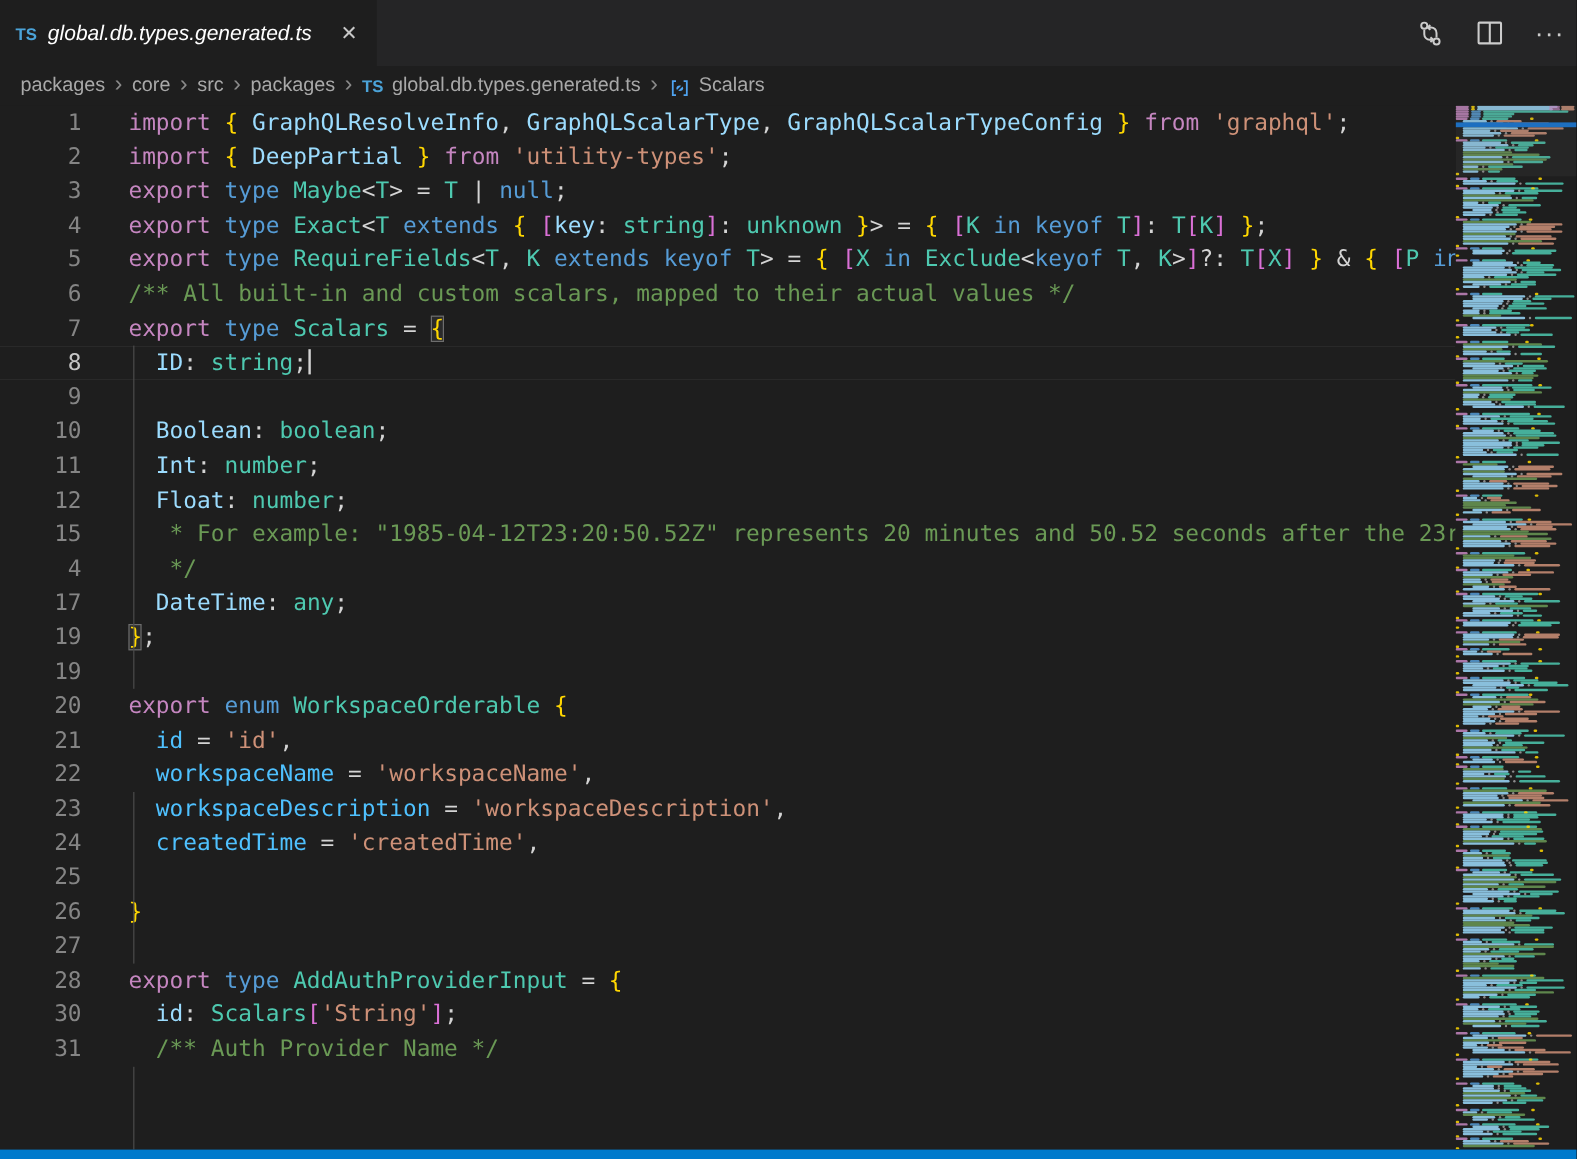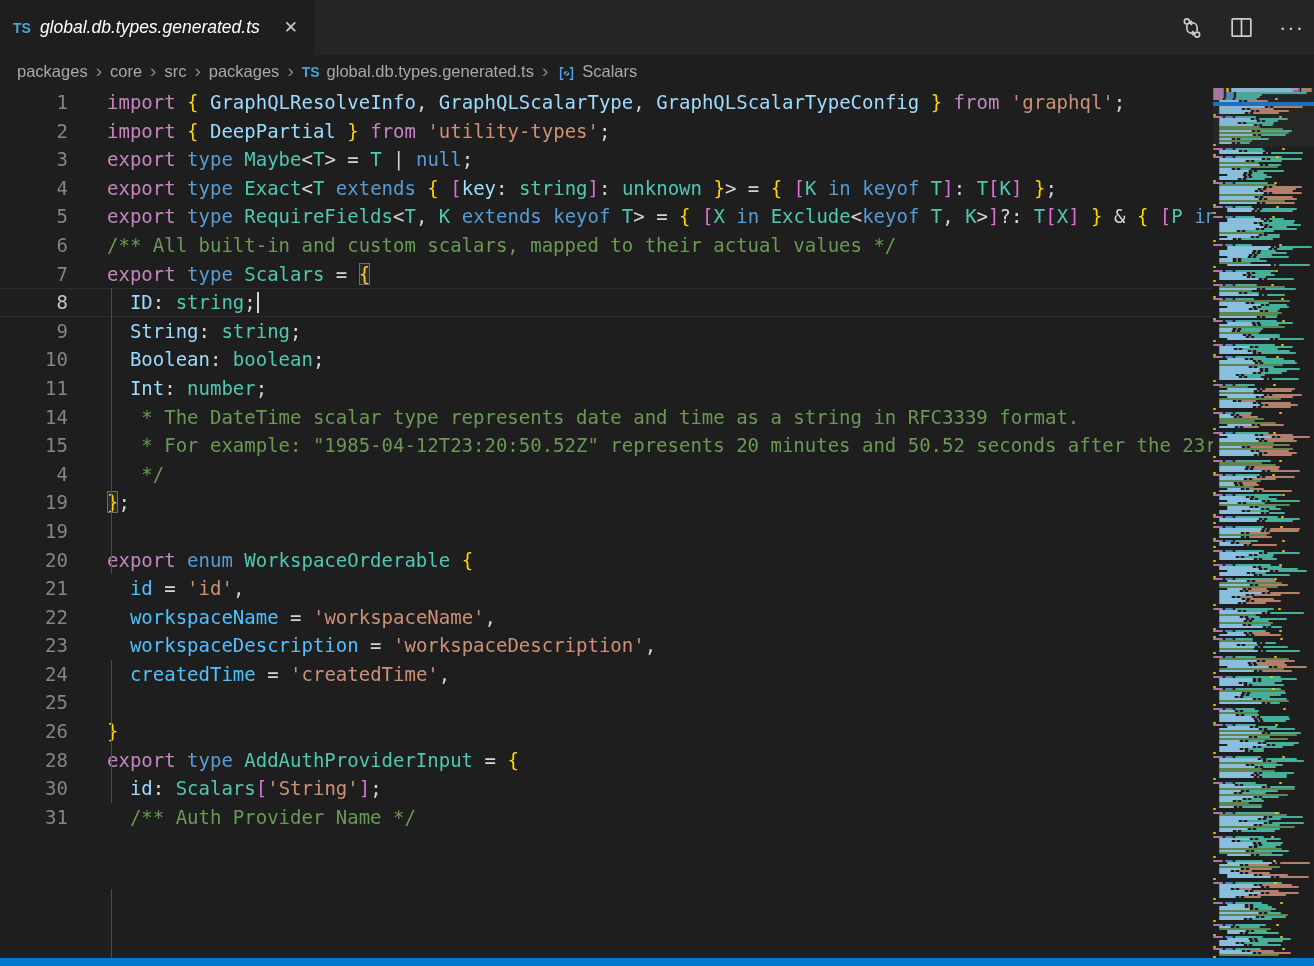--- a/index.html
+++ b/index.html
@@ -134,35 +134,37 @@
   <div class="editor">
     <div class="code-lines" id="code">
         <div class="line"><span class="num">1</span><span class="src"><span class="tok" style="color: rgb(197, 134, 192);">import </span><span class="tok" style="color: rgb(255, 215, 0);">{</span><span class="tok" style="color: rgb(212, 212, 212);"> </span><span class="tok" style="color: rgb(156, 220, 254);">GraphQLResolveInfo</span><span class="tok" style="color: rgb(212, 212, 212);">, </span><span class="tok" style="color: rgb(156, 220, 254);">GraphQLScalarType</span><span class="tok" style="color: rgb(212, 212, 212);">, </span><span class="tok" style="color: rgb(156, 220, 254);">GraphQLScalarTypeConfig</span><span class="tok" style="color: rgb(212, 212, 212);"> </span><span class="tok" style="color: rgb(255, 215, 0);">}</span><span class="tok" style="color: rgb(212, 212, 212);"> </span><span class="tok" style="color: rgb(197, 134, 192);">from </span><span class="tok" style="color: rgb(206, 145, 120);">'graphql'</span><span class="tok" style="color: rgb(212, 212, 212);">;</span></span></div>
         <div class="line"><span class="num">2</span><span class="src"><span class="tok" style="color: rgb(197, 134, 192);">import </span><span class="tok" style="color: rgb(255, 215, 0);">{</span><span class="tok" style="color: rgb(212, 212, 212);"> </span><span class="tok" style="color: rgb(156, 220, 254);">DeepPartial</span><span class="tok" style="color: rgb(212, 212, 212);"> </span><span class="tok" style="color: rgb(255, 215, 0);">}</span><span class="tok" style="color: rgb(212, 212, 212);"> </span><span class="tok" style="color: rgb(197, 134, 192);">from </span><span class="tok" style="color: rgb(206, 145, 120);">'utility-types'</span><span class="tok" style="color: rgb(212, 212, 212);">;</span></span></div>
         <div class="line"><span class="num">3</span><span class="src"><span class="tok" style="color: rgb(197, 134, 192);">export </span><span class="tok" style="color: rgb(86, 156, 214);">type </span><span class="tok" style="color: rgb(78, 201, 176);">Maybe</span><span class="tok" style="color: rgb(212, 212, 212);">&lt;</span><span class="tok" style="color: rgb(78, 201, 176);">T</span><span class="tok" style="color: rgb(212, 212, 212);">&gt; = </span><span class="tok" style="color: rgb(78, 201, 176);">T</span><span class="tok" style="color: rgb(212, 212, 212);"> | </span><span class="tok" style="color: rgb(86, 156, 214);">null</span><span class="tok" style="color: rgb(212, 212, 212);">;</span></span></div>
         <div class="line"><span class="num">4</span><span class="src"><span class="tok" style="color: rgb(197, 134, 192);">export </span><span class="tok" style="color: rgb(86, 156, 214);">type </span><span class="tok" style="color: rgb(78, 201, 176);">Exact</span><span class="tok" style="color: rgb(212, 212, 212);">&lt;</span><span class="tok" style="color: rgb(78, 201, 176);">T </span><span class="tok" style="color: rgb(86, 156, 214);">extends </span><span class="tok" style="color: rgb(255, 215, 0);">{</span><span class="tok" style="color: rgb(212, 212, 212);"> </span><span class="tok" style="color: rgb(218, 112, 214);">[</span><span class="tok" style="color: rgb(156, 220, 254);">key</span><span class="tok" style="color: rgb(212, 212, 212);">: </span><span class="tok" style="color: rgb(78, 201, 176);">string</span><span class="tok" style="color: rgb(218, 112, 214);">]</span><span class="tok" style="color: rgb(212, 212, 212);">: </span><span class="tok" style="color: rgb(78, 201, 176);">unknown </span><span class="tok" style="color: rgb(255, 215, 0);">}</span><span class="tok" style="color: rgb(212, 212, 212);">&gt; = </span><span class="tok" style="color: rgb(255, 215, 0);">{</span><span class="tok" style="color: rgb(212, 212, 212);"> </span><span class="tok" style="color: rgb(218, 112, 214);">[</span><span class="tok" style="color: rgb(78, 201, 176);">K </span><span class="tok" style="color: rgb(86, 156, 214);">in </span><span class="tok" style="color: rgb(86, 156, 214);">keyof </span><span class="tok" style="color: rgb(78, 201, 176);">T</span><span class="tok" style="color: rgb(218, 112, 214);">]</span><span class="tok" style="color: rgb(212, 212, 212);">: </span><span class="tok" style="color: rgb(78, 201, 176);">T</span><span class="tok" style="color: rgb(218, 112, 214);">[</span><span class="tok" style="color: rgb(78, 201, 176);">K</span><span class="tok" style="color: rgb(218, 112, 214);">]</span><span class="tok" style="color: rgb(212, 212, 212);"> </span><span class="tok" style="color: rgb(255, 215, 0);">}</span><span class="tok" style="color: rgb(212, 212, 212);">;</span></span></div>
         <div class="line"><span class="num">5</span><span class="src"><span class="tok" style="color: rgb(197, 134, 192);">export </span><span class="tok" style="color: rgb(86, 156, 214);">type </span><span class="tok" style="color: rgb(78, 201, 176);">RequireFields</span><span class="tok" style="color: rgb(212, 212, 212);">&lt;</span><span class="tok" style="color: rgb(78, 201, 176);">T</span><span class="tok" style="color: rgb(212, 212, 212);">, </span><span class="tok" style="color: rgb(78, 201, 176);">K </span><span class="tok" style="color: rgb(86, 156, 214);">extends </span><span class="tok" style="color: rgb(86, 156, 214);">keyof </span><span class="tok" style="color: rgb(78, 201, 176);">T</span><span class="tok" style="color: rgb(212, 212, 212);">&gt; = </span><span class="tok" style="color: rgb(255, 215, 0);">{</span><span class="tok" style="color: rgb(212, 212, 212);"> </span><span class="tok" style="color: rgb(218, 112, 214);">[</span><span class="tok" style="color: rgb(78, 201, 176);">X </span><span class="tok" style="color: rgb(86, 156, 214);">in </span><span class="tok" style="color: rgb(78, 201, 176);">Exclude</span><span class="tok" style="color: rgb(212, 212, 212);">&lt;</span><span class="tok" style="color: rgb(86, 156, 214);">keyof </span><span class="tok" style="color: rgb(78, 201, 176);">T</span><span class="tok" style="color: rgb(212, 212, 212);">, </span><span class="tok" style="color: rgb(78, 201, 176);">K</span><span class="tok" style="color: rgb(212, 212, 212);">&gt;</span><span class="tok" style="color: rgb(218, 112, 214);">]</span><span class="tok" style="color: rgb(212, 212, 212);">?: </span><span class="tok" style="color: rgb(78, 201, 176);">T</span><span class="tok" style="color: rgb(218, 112, 214);">[</span><span class="tok" style="color: rgb(78, 201, 176);">X</span><span class="tok" style="color: rgb(218, 112, 214);">]</span><span class="tok" style="color: rgb(212, 212, 212);"> </span><span class="tok" style="color: rgb(255, 215, 0);">}</span><span class="tok" style="color: rgb(212, 212, 212);"> &amp; </span><span class="tok" style="color: rgb(255, 215, 0);">{</span><span class="tok" style="color: rgb(212, 212, 212);"> </span><span class="tok" style="color: rgb(218, 112, 214);">[</span><span class="tok" style="color: rgb(78, 201, 176);">P </span><span class="tok" style="color: rgb(86, 156, 214);">in </span></span></div>
         <div class="line"><span class="num">6</span><span class="src"><span class="tok" style="color: rgb(106, 153, 85);">/** All built-in and custom scalars, mapped to their actual values */</span></span></div>
         <div class="line"><span class="num">7</span><span class="src"><span class="tok" style="color: rgb(197, 134, 192);">export </span><span class="tok" style="color: rgb(86, 156, 214);">type </span><span class="tok" style="color: rgb(78, 201, 176);">Scalars</span><span class="tok" style="color: rgb(212, 212, 212);"> = </span><span class="tok match" style="color: rgb(255, 215, 0);">{</span></span></div>
         <div class="line current"><span class="num">8</span><span class="src"><span class="tok" style="color: rgb(212, 212, 212);">  </span><span class="tok" style="color: rgb(156, 220, 254);">ID</span><span class="tok" style="color: rgb(212, 212, 212);">: </span><span class="tok" style="color: rgb(78, 201, 176);">string</span><span class="tok" style="color: rgb(212, 212, 212);">;</span><span class="cursor"></span></span></div>
-        <div class="line"><span class="num">9</span><span class="src"><span class="tok" style="color: rgb(212, 212, 212);">  </span><span class="tok" style="color: rgb(156, 220, 254);">String</span><span class="tok" style="color: rgb(212, 212, 212);">: </span><span class="tok" style="color: rgb(78, 201, 176);">string</span><span class="tok" style="color: rgb(212, 212, 212);">;</span></span></div>
+        <div class="line"><span class="num">9</span></div>
         <div class="line"><span class="num">10</span><span class="src"><span class="tok" style="color: rgb(212, 212, 212);">  </span><span class="tok" style="color: rgb(156, 220, 254);">Boolean</span><span class="tok" style="color: rgb(212, 212, 212);">: </span><span class="tok" style="color: rgb(78, 201, 176);">boolean</span><span class="tok" style="color: rgb(212, 212, 212);">;</span></span></div>
         <div class="line"><span class="num">11</span><span class="src"><span class="tok" style="color: rgb(212, 212, 212);">  </span><span class="tok" style="color: rgb(156, 220, 254);">Int</span><span class="tok" style="color: rgb(212, 212, 212);">: </span><span class="tok" style="color: rgb(78, 201, 176);">number</span><span class="tok" style="color: rgb(212, 212, 212);">;</span></span></div>
-        <div class="line"><span class="num">14</span><span class="src"><span class="tok" style="color: rgb(106, 153, 85);">   * The DateTime scalar type represents date and time as a string in RFC3339 format.</span></span></div>
+        <div class="line"><span class="num">12</span><span class="src"><span class="tok" style="color: rgb(212, 212, 212);">  </span><span class="tok" style="color: rgb(156, 220, 254);">Float</span><span class="tok" style="color: rgb(212, 212, 212);">: </span><span class="tok" style="color: rgb(78, 201, 176);">number</span><span class="tok" style="color: rgb(212, 212, 212);">;</span></span></div>
         <div class="line"><span class="num">15</span><span class="src"><span class="tok" style="color: rgb(106, 153, 85);">   * For example: "1985-04-12T23:20:50.52Z" represents 20 minutes and 50.52 seconds after the 23rd hour of April 12th, 1985 in UTC.</span></span></div>
         <div class="line"><span class="num">4</span><span class="src"><span class="tok" style="color: rgb(106, 153, 85);">   */</span></span></div>
+        <div class="line"><span class="num">17</span><span class="src"><span class="tok" style="color: rgb(212, 212, 212);">  </span><span class="tok" style="color: rgb(156, 220, 254);">DateTime</span><span class="tok" style="color: rgb(212, 212, 212);">: </span><span class="tok" style="color: rgb(78, 201, 176);">any</span><span class="tok" style="color: rgb(212, 212, 212);">;</span></span></div>
         <div class="line"><span class="num">19</span><span class="src"><span class="tok match" style="color: rgb(255, 215, 0);">}</span><span class="tok" style="color: rgb(212, 212, 212);">;</span></span></div>
         <div class="line"><span class="num">19</span><span class="src"></span></div>
         <div class="line"><span class="num">20</span><span class="src"><span class="tok" style="color: rgb(197, 134, 192);">export </span><span class="tok" style="color: rgb(86, 156, 214);">enum </span><span class="tok" style="color: rgb(78, 201, 176);">WorkspaceOrderable </span><span class="tok" style="color: rgb(255, 215, 0);">{</span></span></div>
         <div class="line"><span class="num">21</span><span class="src"><span class="tok" style="color: rgb(212, 212, 212);">  </span><span class="tok" style="color: rgb(79, 193, 255);">id</span><span class="tok" style="color: rgb(212, 212, 212);"> = </span><span class="tok" style="color: rgb(206, 145, 120);">'id'</span><span class="tok" style="color: rgb(212, 212, 212);">,</span></span></div>
         <div class="line"><span class="num">22</span><span class="src"><span class="tok" style="color: rgb(212, 212, 212);">  </span><span class="tok" style="color: rgb(79, 193, 255);">workspaceName</span><span class="tok" style="color: rgb(212, 212, 212);"> = </span><span class="tok" style="color: rgb(206, 145, 120);">'workspaceName'</span><span class="tok" style="color: rgb(212, 212, 212);">,</span></span></div>
         <div class="line"><span class="num">23</span><span class="src"><span class="tok" style="color: rgb(212, 212, 212);">  </span><span class="tok" style="color: rgb(79, 193, 255);">workspaceDescription</span><span class="tok" style="color: rgb(212, 212, 212);"> = </span><span class="tok" style="color: rgb(206, 145, 120);">'workspaceDescription'</span><span class="tok" style="color: rgb(212, 212, 212);">,</span></span></div>
         <div class="line"><span class="num">24</span><span class="src"><span class="tok" style="color: rgb(212, 212, 212);">  </span><span class="tok" style="color: rgb(79, 193, 255);">createdTime</span><span class="tok" style="color: rgb(212, 212, 212);"> = </span><span class="tok" style="color: rgb(206, 145, 120);">'createdTime'</span><span class="tok" style="color: rgb(212, 212, 212);">,</span></span></div>
         <div class="line"><span class="num">25</span></div>
         <div class="line"><span class="num">26</span><span class="src"><span class="tok" style="color: rgb(255, 215, 0);">}</span></span></div>
+        <div class="line"><span class="num">27</span><span class="src"></span></div>
         <div class="line"><span class="num">28</span><span class="src"><span class="tok" style="color: rgb(197, 134, 192);">export </span><span class="tok" style="color: rgb(86, 156, 214);">type </span><span class="tok" style="color: rgb(78, 201, 176);">AddAuthProviderInput</span><span class="tok" style="color: rgb(212, 212, 212);"> = </span><span class="tok" style="color: rgb(255, 215, 0);">{</span></span></div>
         <div class="line"><span class="num">30</span><span class="src"><span class="tok" style="color: rgb(212, 212, 212);">  </span><span class="tok" style="color: rgb(156, 220, 254);">id</span><span class="tok" style="color: rgb(212, 212, 212);">: </span><span class="tok" style="color: rgb(78, 201, 176);">Scalars</span><span class="tok" style="color: rgb(218, 112, 214);">[</span><span class="tok" style="color: rgb(206, 145, 120);">'String'</span><span class="tok" style="color: rgb(218, 112, 214);">]</span><span class="tok" style="color: rgb(212, 212, 212);">;</span></span></div>
         <div class="line"><span class="num">31</span><span class="src"><span class="tok" style="color: rgb(106, 153, 85);">  /** Auth Provider Name */</span></span></div>
       </div>
     <div id="guides">
         <div class="iguide" style="top: 200.2px; height: 286px;"></div>
         <div class="iguide" style="top: 572px; height: 143px;"></div>
         <div class="iguide" style="top: 800.8px; height: 85.8px;"></div>
       </div>
     <div class="minimap" id="minimap">

